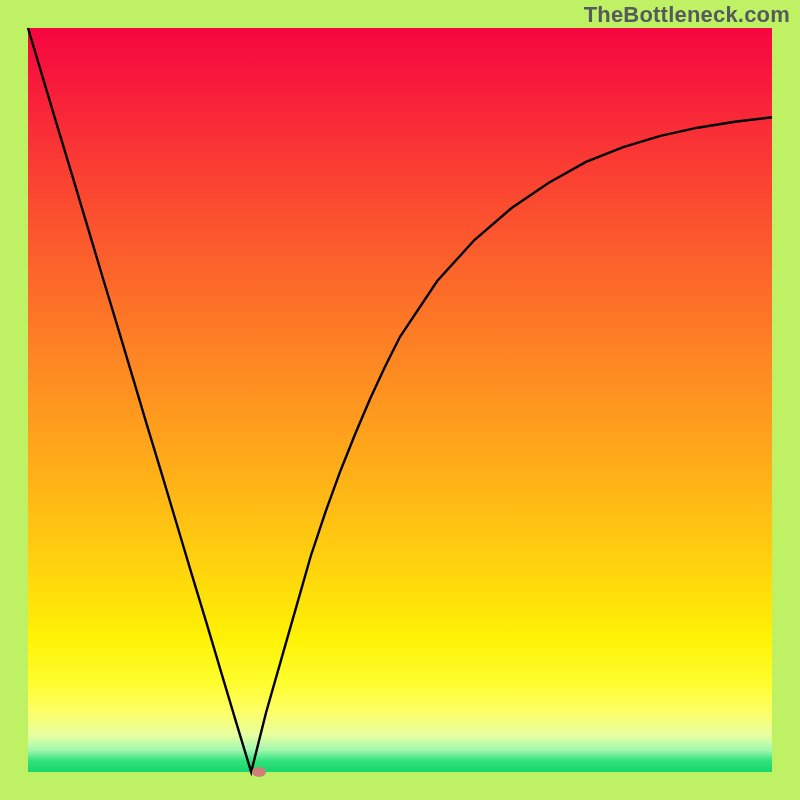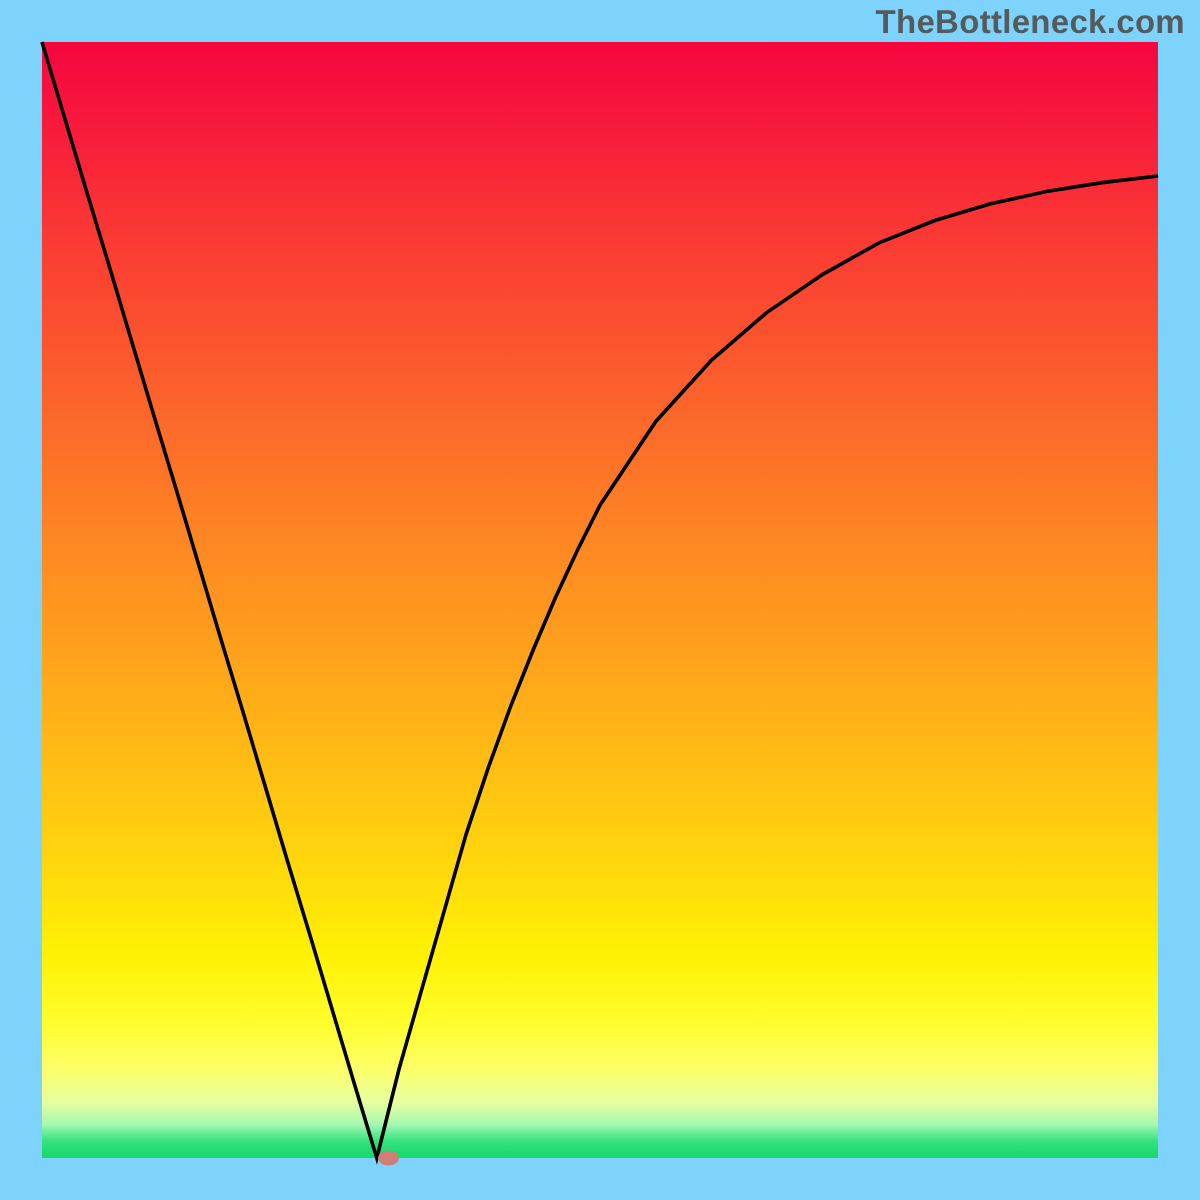--- a/index.html
+++ b/index.html
@@ -8,21 +8,21 @@
     width: 800px;
     height: 800px;
     background: #000;
     font-family: Arial, Helvetica, sans-serif;
     overflow: hidden;
   }
   .frame {
     position: relative;
     width: 800px;
     height: 800px;
-    background: #7dd3fc;
+    background: #bef264;
   }
   .watermark {
     position: absolute;
     top: 2px;
     right: 10px;
     color: #555a5c;
     font-size: 22px;
     font-weight: 600;
     letter-spacing: 0.2px;
     user-select: none;

